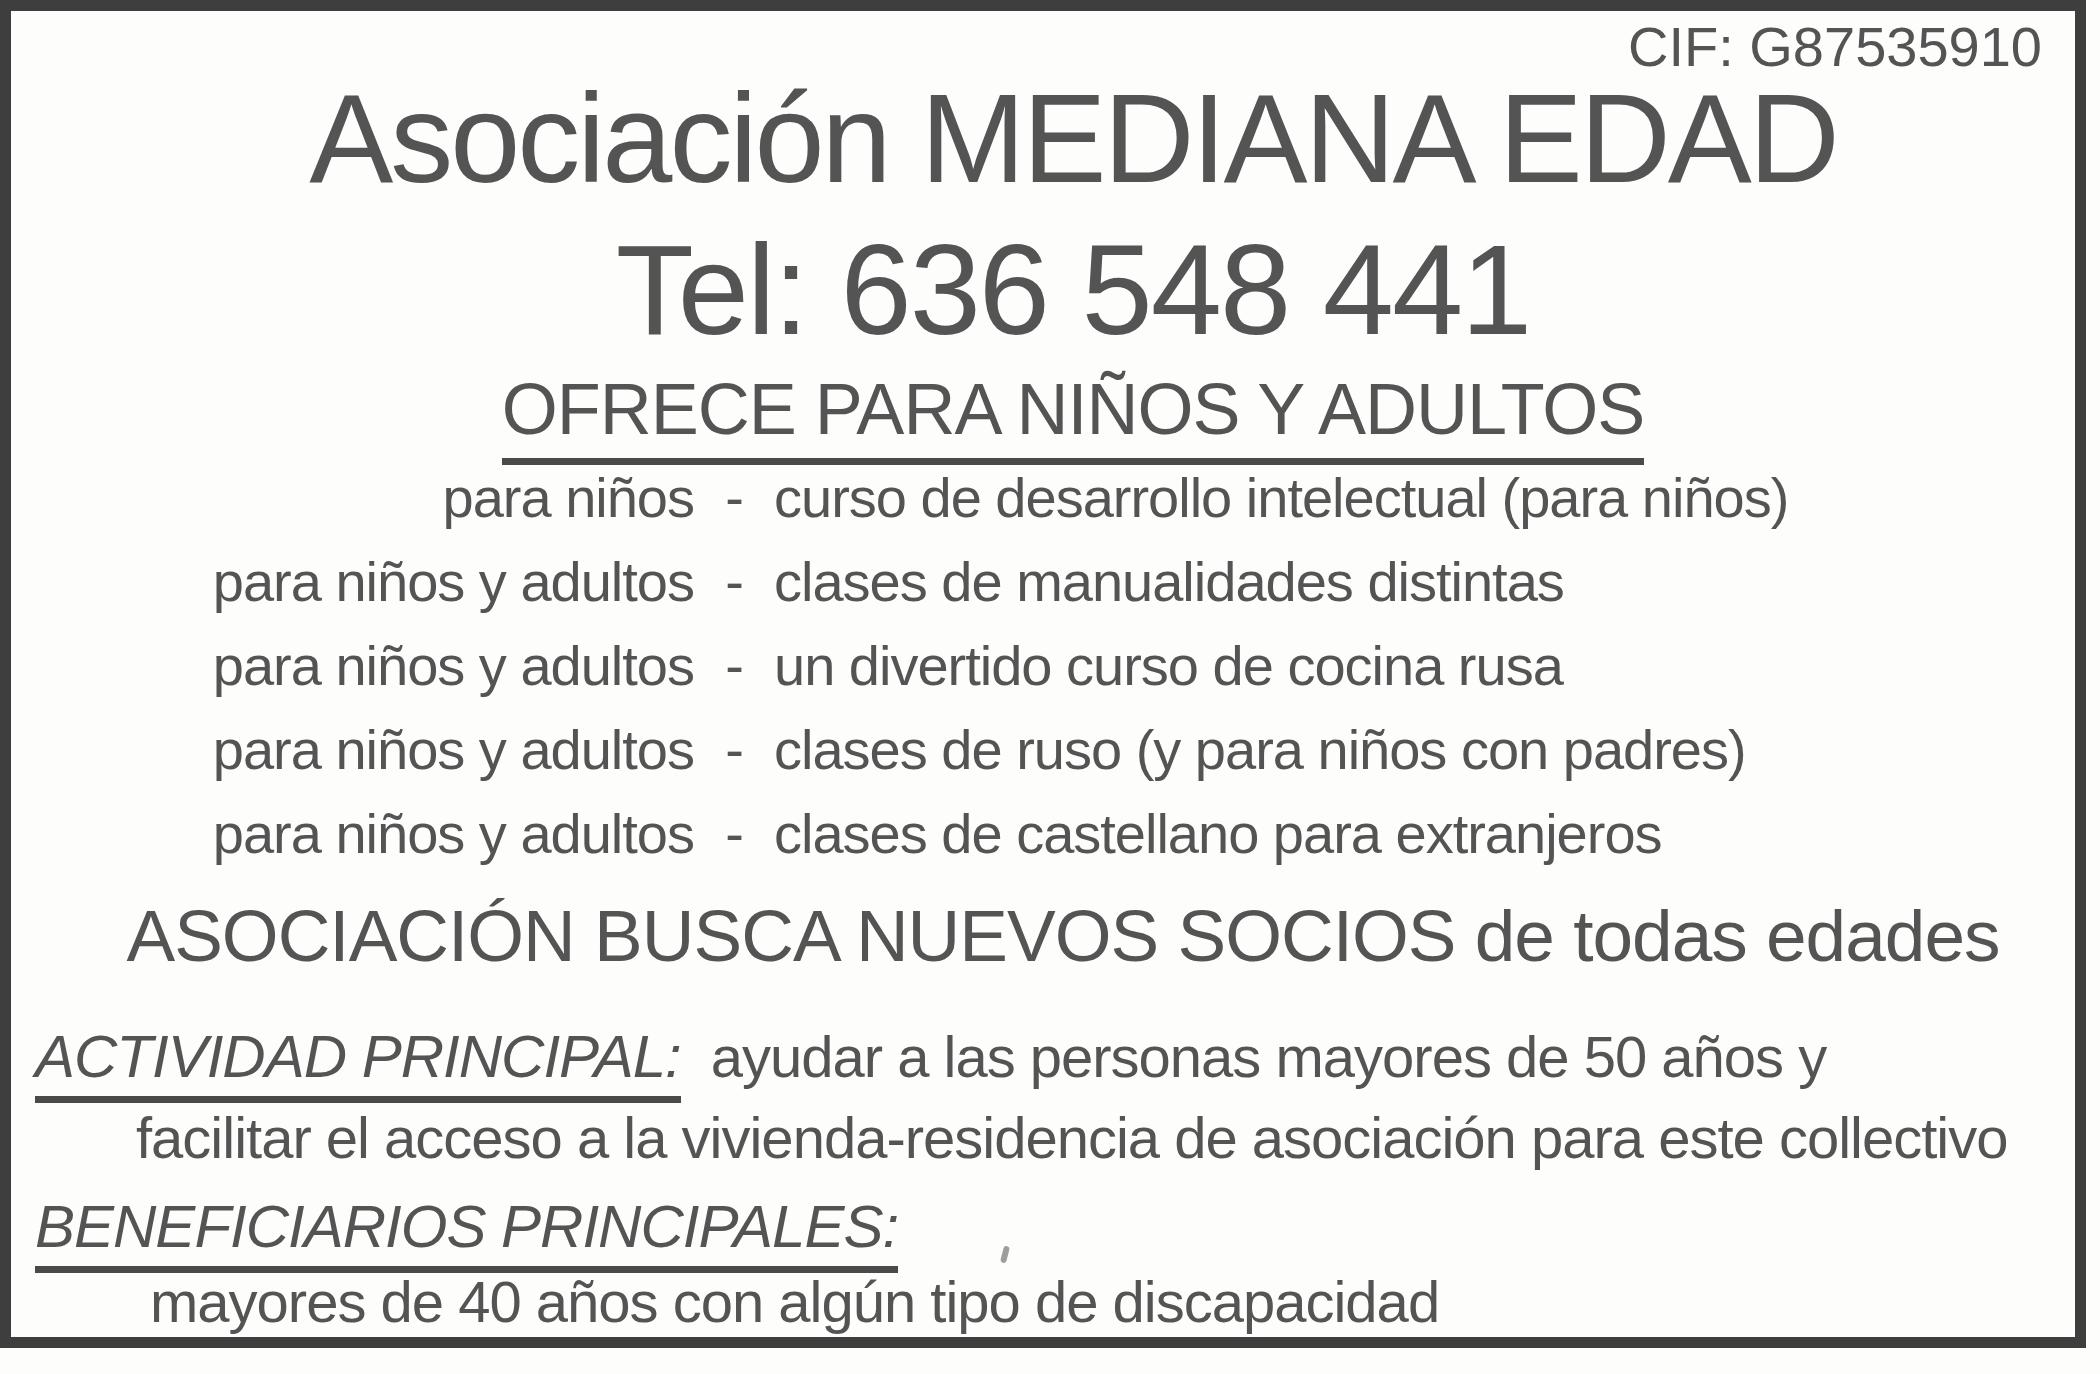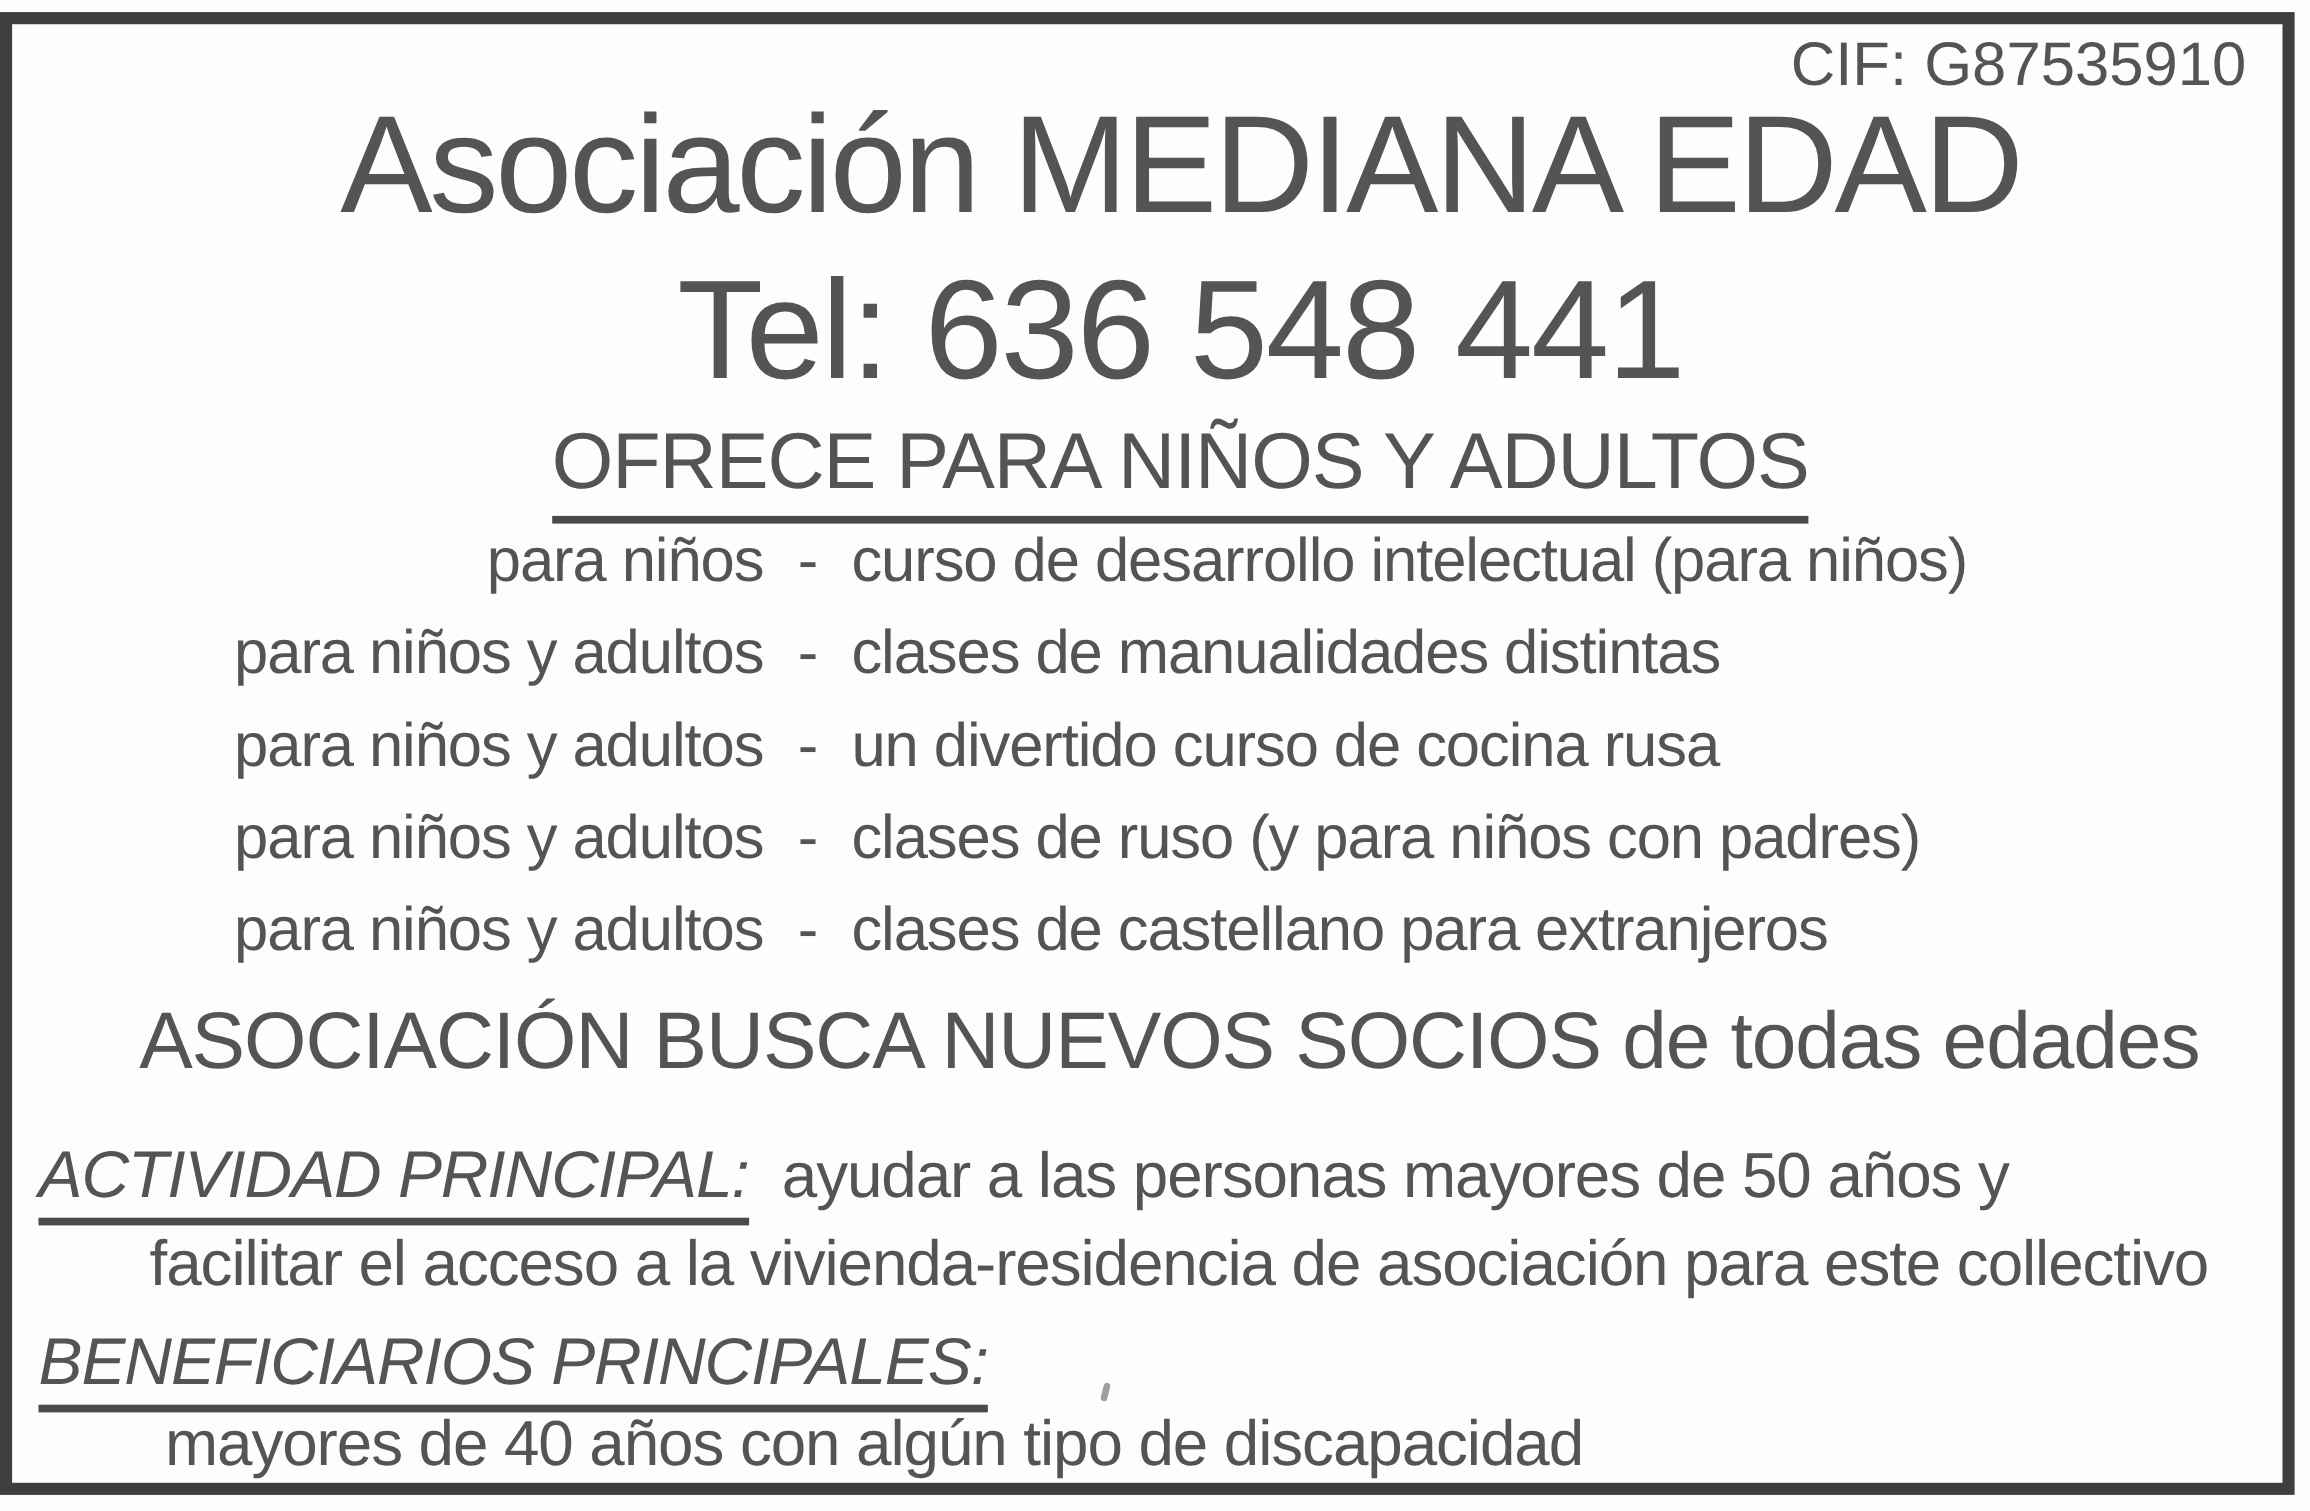--- a/index.html
+++ b/index.html
@@ -8,21 +8,21 @@
     width: 2100px;
     height: 1374px;
     background: #fdfdfc;
     overflow: hidden;
     font-family: "Liberation Sans", "DejaVu Sans", sans-serif;
     color: #545454;
   }
   .flyer {
     position: absolute;
     left: 0; top: 0;
-    width: 2100px; height: 1340px; margin-top: 11px;
+    width: 2100px; height: 1340px;
   }
   .border-frame {
     position: absolute;
     left: 0; top: 0;
     width: 2064px; height: 1326px;
     border: 11px solid #3e3e3e;
     background: transparent;
   }
   .cif {
     position: absolute;

